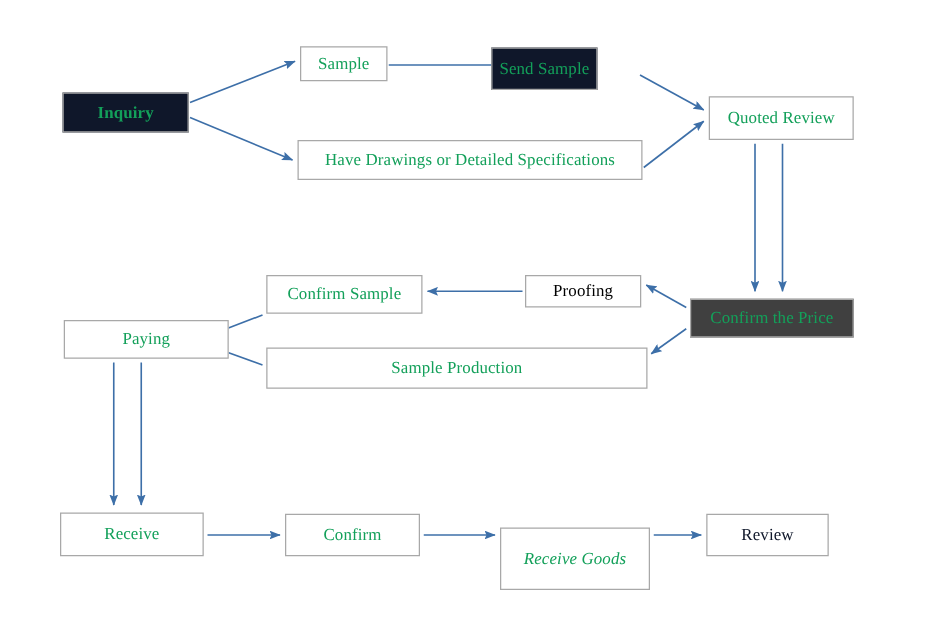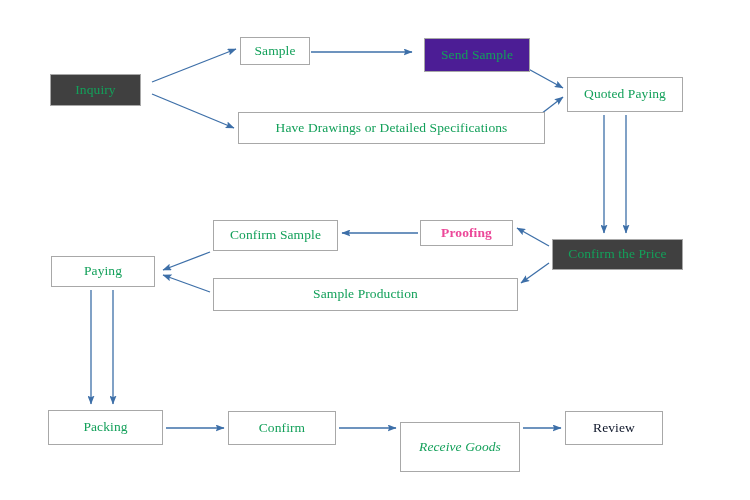--- a/index.html
+++ b/index.html
@@ -64,52 +64,52 @@
         <line x1="210" y1="292" x2="163" y2="275" stroke="#3d6fa8" stroke-width="1.3" marker-end="url(#arrowhead)"></line>
         <line x1="91" y1="290" x2="91" y2="404" stroke="#3d6fa8" stroke-width="1.3" marker-end="url(#arrowhead)"></line>
         <line x1="113" y1="290" x2="113" y2="404" stroke="#3d6fa8" stroke-width="1.3" marker-end="url(#arrowhead)"></line>
         <line x1="166" y1="428" x2="224" y2="428" stroke="#3d6fa8" stroke-width="1.3" marker-end="url(#arrowhead)"></line>
         <line x1="339" y1="428" x2="396" y2="428" stroke="#3d6fa8" stroke-width="1.3" marker-end="url(#arrowhead)"></line>
         <line x1="523" y1="428" x2="561" y2="428" stroke="#3d6fa8" stroke-width="1.3" marker-end="url(#arrowhead)"></line>
       </g>
   </svg>
 
   <div id="node-layer">
-      <div class="node" style="left: 50px; top: 74px; width: 91px; height: 32px; color: rgb(19, 160, 90); border-color: rgb(168, 168, 168); background: #404040;">
+      <div class="node" style="left: 50px; top: 74px; width: 101px; height: 32px; color: rgb(19, 160, 90); border-color: rgb(168, 168, 168); background: #0f172a; font-weight: bold;">
         <span>Inquiry</span>
       </div>
       <div class="node" style="left: 240px; top: 37px; width: 70px; height: 28px; color: rgb(19, 160, 90); border-color: rgb(168, 168, 168); background: rgb(255, 255, 255);">
         <span>Sample</span>
       </div>
-      <div class="node" style="left: 424px; top: 38px; width: 106px; height: 34px; color: rgb(19, 160, 90); border-color: rgb(168, 168, 168); background: #4c1d95;">
+      <div class="node" style="left: 393px; top: 38px; width: 85px; height: 34px; color: rgb(19, 160, 90); border-color: rgb(168, 168, 168); background: #0f172a;">
         <span>Send Sample</span>
       </div>
-      <div class="node" style="left: 238px; top: 112px; width: 307px; height: 32px; color: rgb(19, 160, 90); border-color: rgb(168, 168, 168); background: rgb(255, 255, 255);">
+      <div class="node" style="left: 238px; top: 112px; width: 276px; height: 32px; color: rgb(19, 160, 90); border-color: rgb(168, 168, 168); background: rgb(255, 255, 255);">
         <span>Have Drawings or Detailed Specifications</span>
       </div>
       <div class="node" style="left: 567px; top: 77px; width: 116px; height: 35px; color: rgb(19, 160, 90); border-color: rgb(168, 168, 168); background: rgb(255, 255, 255);">
-        <span>Quoted Paying</span>
+        <span>Quoted Review</span>
       </div>
       <div class="node" style="left: 552px; top: 239px; width: 131px; height: 31px; color: rgb(19, 160, 90); border-color: rgb(168, 168, 168); background: #404040;">
         <span>Confirm the Price</span>
       </div>
-      <div class="node" style="left: 420px; top: 220px; width: 93px; height: 26px; color: #ec4899; border-color: rgb(168, 168, 168); background: rgb(255, 255, 255); font-weight: bold;">
+      <div class="node" style="left: 420px; top: 220px; width: 93px; height: 26px; color: #000000; border-color: rgb(168, 168, 168); background: rgb(255, 255, 255);">
         <span>Proofing</span>
       </div>
       <div class="node" style="left: 213px; top: 220px; width: 125px; height: 31px; color: rgb(19, 160, 90); border-color: rgb(168, 168, 168); background: rgb(255, 255, 255);">
         <span>Confirm Sample</span>
       </div>
       <div class="node" style="left: 213px; top: 278px; width: 305px; height: 33px; color: rgb(19, 160, 90); border-color: rgb(168, 168, 168); background: rgb(255, 255, 255);">
         <span>Sample Production</span>
       </div>
-      <div class="node" style="left: 51px; top: 256px; width: 104px; height: 31px; color: rgb(19, 160, 90); border-color: rgb(168, 168, 168); background: rgb(255, 255, 255);">
+      <div class="node" style="left: 51px; top: 256px; width: 132px; height: 31px; color: rgb(19, 160, 90); border-color: rgb(168, 168, 168); background: rgb(255, 255, 255);">
         <span>Paying</span>
       </div>
       <div class="node" style="left: 48px; top: 410px; width: 115px; height: 35px; color: rgb(19, 160, 90); border-color: rgb(168, 168, 168); background: rgb(255, 255, 255);">
-        <span>Packing</span>
+        <span>Receive</span>
       </div>
       <div class="node" style="left: 228px; top: 411px; width: 108px; height: 34px; color: rgb(19, 160, 90); border-color: rgb(168, 168, 168); background: rgb(255, 255, 255);">
         <span>Confirm</span>
       </div>
       <div class="node" style="left: 400px; top: 422px; width: 120px; height: 50px; color: rgb(19, 160, 90); border-color: rgb(168, 168, 168); background: rgb(255, 255, 255); font-style: italic;">
         <span>Receive Goods</span>
       </div>
       <div class="node" style="left: 565px; top: 411px; width: 98px; height: 34px; color: #0f172a; border-color: rgb(168, 168, 168); background: rgb(255, 255, 255);">
         <span>Review</span>
       </div>

